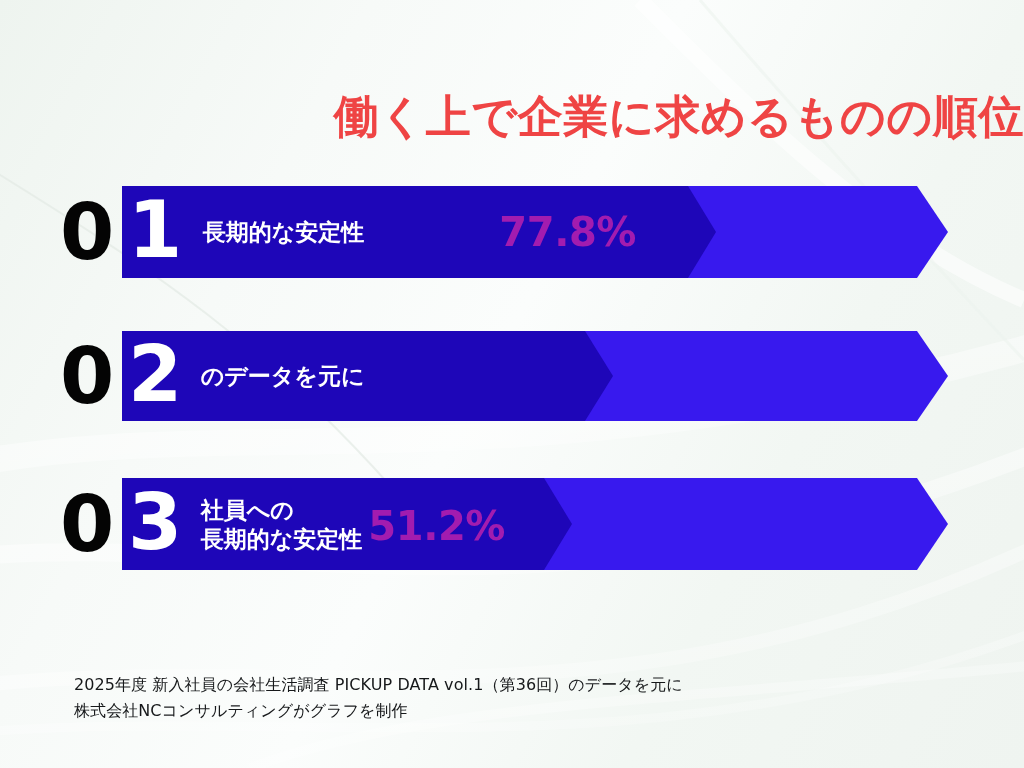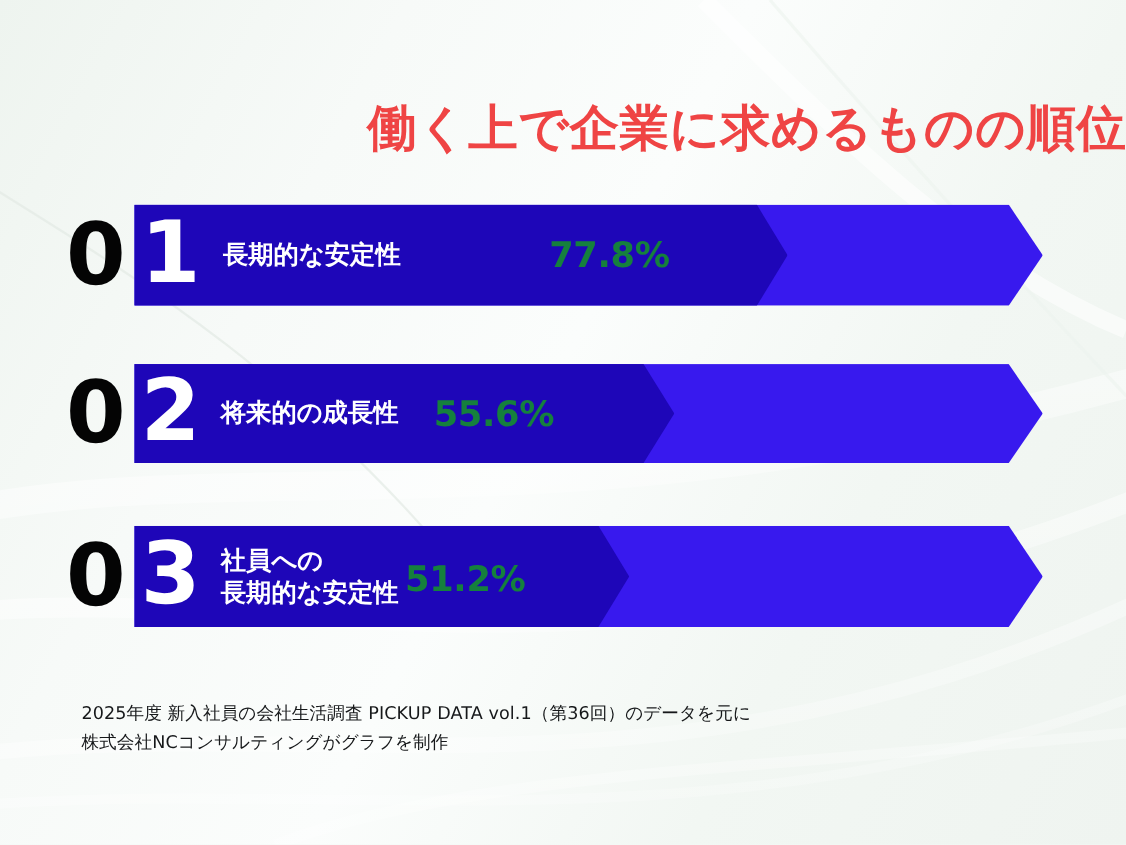--- a/index.html
+++ b/index.html
@@ -120,40 +120,40 @@
   .rank-label {
     font-family: "DejaVu Sans", "Liberation Sans", sans-serif;
     font-size: 23px;
     font-weight: 700;
     line-height: 1.22;
     color: #ffffff;
     white-space: pre-line;
   }
   .rank-value {
     font-family: "DejaVu Sans", "Liberation Sans", sans-serif;
-    font-size: 32px;
+    font-size: 40px;
     font-weight: 700;
     line-height: 1;
-    color: #15803d;
+    color: #a21caf;
     letter-spacing: -0.01em;
   }
 
   
   .r1 .rank-label { margin-left: 22px; }
   .r1 .rank-value { margin-left: 135px; }
   .r2 .rank-label { margin-left: 20px; }
   .r2 .rank-value { margin-left: 32px; }
   .r3 .rank-label { margin-left: 20px; margin-top: 1px; }
   .r3 .rank-value { margin-left: 6px; margin-top: 3px; }
 
   
   .footnote {
     position: absolute;
     left: 74px;
-    top: 620px;
+    top: 656px;
     font-family: "DejaVu Sans", "Liberation Sans", sans-serif;
     font-size: 16px;
     line-height: 1.62;
     color: #16181a;
     white-space: pre-line;
     letter-spacing: 0.005em;
   }
 </style>
 </head>
 <body>
@@ -191,22 +191,21 @@
       <span class="rank-value">77.8%</span>
     </div>
   </div>
 
   <div class="rank-row r2">
     <span class="rank-zero">0</span>
     <div class="bar-light" style="width:826px; clip-path: polygon(0 0, 795px 0, 826px 50%, 795px 100%, 0 100%);"></div>
     <div class="bar-dark" style="width:491px; clip-path: polygon(0 0, 463px 0, 491px 50%, 463px 100%, 0 100%);"></div>
     <div class="bar-content" style="width:491px;">
       <span class="rank-num">2</span>
-      <span class="rank-label">将来的の成長性</span>
-      <span class="rank-value">55.6%</span>
+      <span class="rank-label">のデータを元に</span>
     </div>
   </div>
 
   <div class="rank-row r3">
     <span class="rank-zero">0</span>
     <div class="bar-light" style="width:826px; clip-path: polygon(0 0, 795px 0, 826px 50%, 795px 100%, 0 100%);"></div>
     <div class="bar-dark" style="width:450px; clip-path: polygon(0 0, 422px 0, 450px 50%, 422px 100%, 0 100%);"></div>
     <div class="bar-content" style="width:450px;">
       <span class="rank-num">3</span>
       <span class="rank-label">社員への

